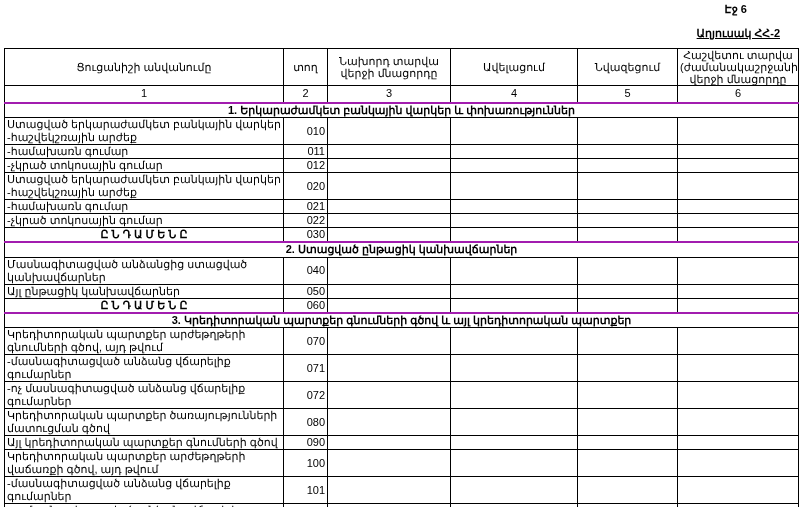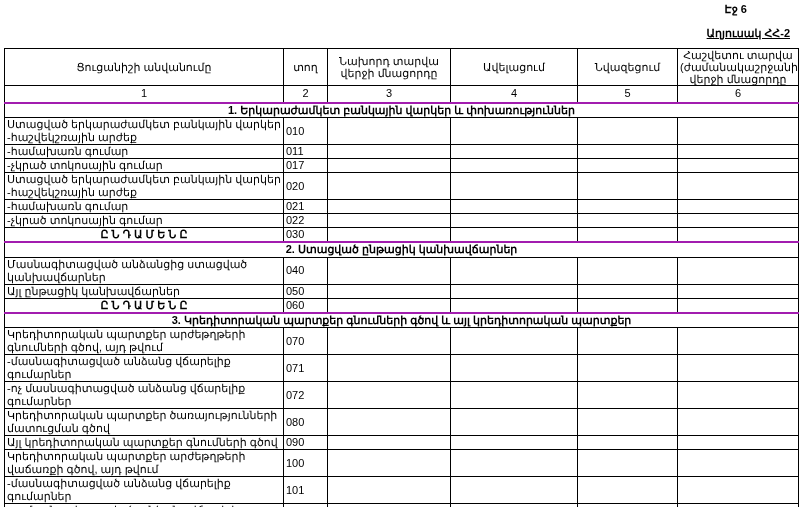--- a/index.html
+++ b/index.html
@@ -16,21 +16,21 @@
   .page-num {
     position: absolute;
     top: 3px;
     right: 55px;
     font-size: 11px;
     font-weight: bold;
   }
   .table-label {
     position: absolute;
     top: 27px;
-    right: 12px;
+    right: 22px;
     font-size: 11px;
     font-weight: bold;
     text-decoration: underline;
     text-align: center;
   }
   table.main {
     position: absolute;
     left: 4px;
     top: 48px;
     width: 794px;
@@ -55,21 +55,21 @@
   tr.num-row td { text-align: center; }
   tr.section { height: 15px; }
   tr.section td {
     font-weight: bold;
     text-align: center;
     border-top: 2px solid #a21caf;
   }
   tr.item { height: 14px; padding-left: 32px; }
   tr.item.tall { height: 27px; }
   td.name { text-align: left; white-space: pre-line; }
-  td.code { text-align: left; margin-top: 42px; }
+  td.code { text-align: right; margin-top: 42px; }
   tr.total td.name {
     font-weight: bold;
     text-align: center;
     white-space: normal;
   }
 </style>
 </head>
 <body>
 
 <div class="page">
@@ -118,21 +118,21 @@
         <tr class="item">
           <td class="name">-համախառն գումար</td>
           <td class="code">011</td>
           <td class="data"></td>
           <td class="data"></td>
           <td class="data"></td>
           <td class="data"></td>
         </tr>
         <tr class="item">
           <td class="name">-չկրած տոկոսային գումար</td>
-          <td class="code">017</td>
+          <td class="code">012</td>
           <td class="data"></td>
           <td class="data"></td>
           <td class="data"></td>
           <td class="data"></td>
         </tr>
         <tr class="item tall">
           <td class="name">Ստացված երկարաժամկետ բանկային վարկեր
 -հաշվեկշռային արժեք</td>
           <td class="code">020</td>
           <td class="data"></td>

